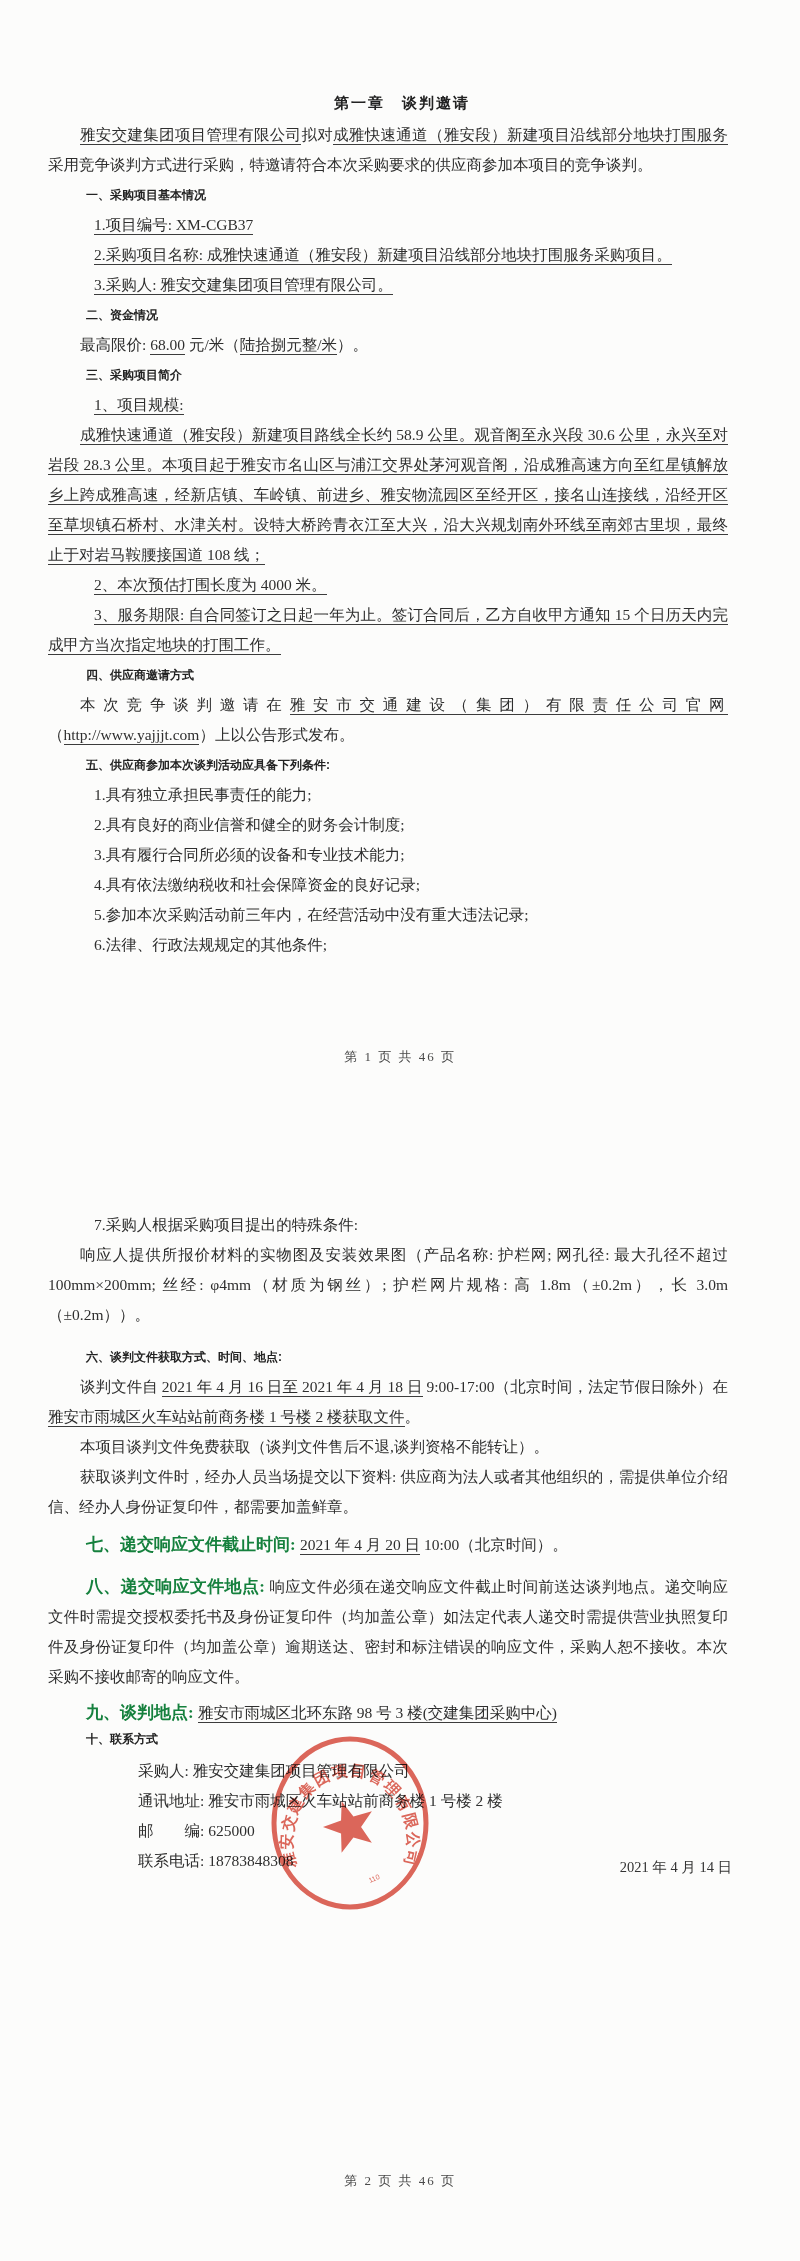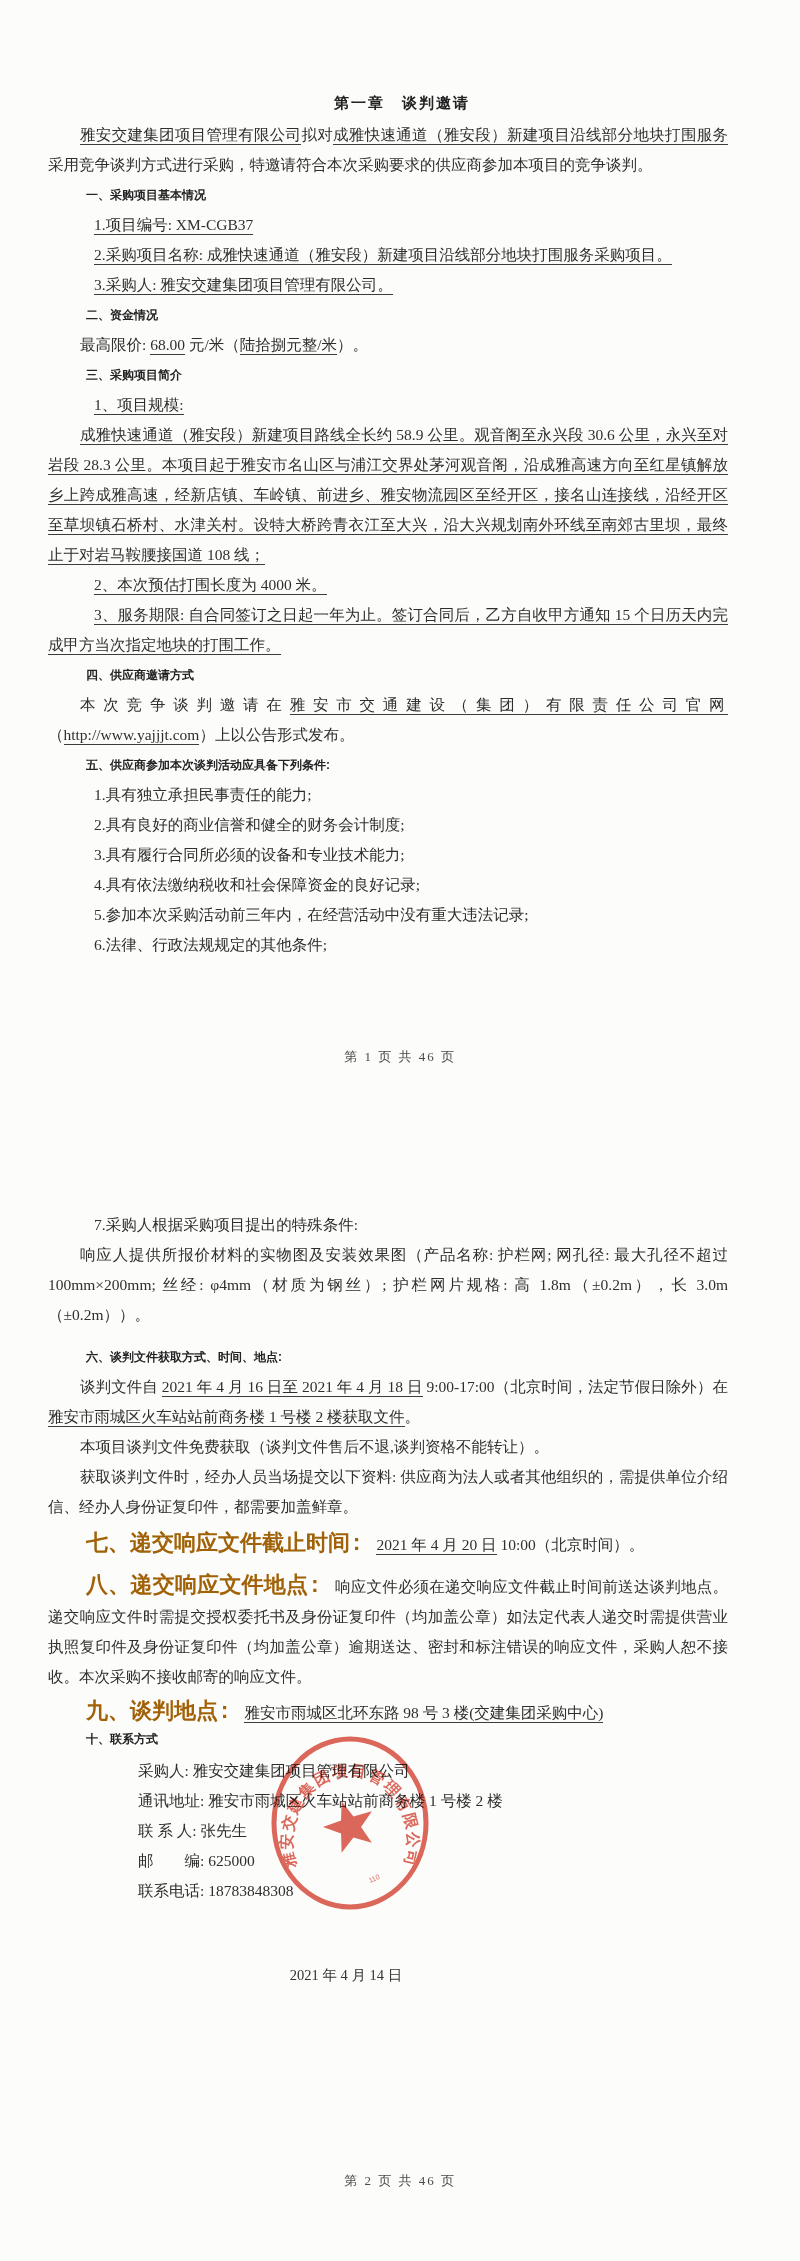--- a/index.html
+++ b/index.html
@@ -5,33 +5,33 @@
   html,body{margin:0;padding:0;background:#fcfcfb;}
   .doc{position:relative;width:800px;height:2261px;background:#fcfcfb;overflow:hidden;
        font-family:"Liberation Serif","DejaVu Serif",serif;color:#2e2e2e;}
   .content{position:absolute;left:48px;width:680px;font-size:15.5px;line-height:30px;text-align:justify;}
   .title{position:absolute;left:62px;top:84px;width:680px;text-align:center;
          font-family:"Liberation Sans","DejaVu Sans",sans-serif;font-weight:bold;
          font-size:15px;color:#222;letter-spacing:2px;}
   p{margin:0;}
   .h{font-family:"Liberation Sans","DejaVu Sans",sans-serif;font-weight:bold;
      font-size:12px;color:#232323;text-indent:38px;}
-  .hrun{font-family:Liberation Mono, monospace;font-weight:bold;
-        font-size:22px;color:#a16207;}
+  .hrun{font-family:Liberation Serif, serif;font-weight:bold;
+        font-size:17px;color:#15803d;}
   .ind{text-indent:32px;}
   .ind2{text-indent:46px;}
   .u{border-bottom:1px solid #3c3c3c;padding-bottom:1px;}
   .sp{letter-spacing:3.5px;}
   .mt12{margin-top:12px;} .mt8{margin-top:12px;} .mt6{margin-top:6px;}
   .mtn4{margin-top:-4px;} .mt2{margin-top:2px;}
   .contact{padding-left:90px;}
   .pagefoot{position:absolute;left:0;width:800px;text-align:center;
             font-size:13px;color:#4a4a4a;letter-spacing:2px;}
-  .datefoot{position:absolute;left:0;top:1966px;width:692px;text-align:center;
-            font-size:14.5px;color:#333;}
+  .datefoot{position:absolute;left:0;top:1858px;width:692px;text-align:right;
+            font-size:14.5px;color:#333;padding-left:40px;}
   .stamp{position:absolute;left:266px;top:1731px;width:168px;height:184px;
          mix-blend-mode:multiply;opacity:.9;}
 </style>
 </head>
 <body>
 
 <div class="doc">
 
   <h1 class="title">第一章　谈判邀请</h1>
 
@@ -78,21 +78,20 @@
     <p class="ind" style="margin-top:8px;text-indent:38px;"><span class="hrun">七、递交响应文件截止时间: </span><span class="u">2021 年 4 月 20 日</span><span> 10:00（北京时间）。</span></p>
 
     <p class="mt8" style="text-indent:38px;"><span class="hrun">八、递交响应文件地点: </span><span>响应文件必须在递交响应文件截止时间前送达谈判地点。递交响应文件时需提交授权委托书及身份证复印件（均加盖公章）如法定代表人递交时需提供营业执照复印件及身份证复印件（均加盖公章）逾期送达、密封和标注错误的响应文件，采购人恕不接收。本次采购不接收邮寄的响应文件。</span></p>
 
     <p class="mt6" style="text-indent:38px;"><span class="hrun">九、谈判地点: </span><span class="u">雅安市雨城区北环东路 98 号 3 楼(交建集团采购中心)</span></p>
 
     <p class="h mtn4">十、联系方式</p>
     <div class="contact mt2">
       <p>采购人: 雅安交建集团项目管理有限公司</p>
       <p>通讯地址: 雅安市雨城区火车站站前商务楼 1 号楼 2 楼</p>
-      <p>联 系 人: 张先生</p>
       <p>邮　　编: 625000</p>
       <p>联系电话: 18783848308</p>
     </div>
   </div>
 
   <svg class="stamp" viewBox="0 0 168 184">
     <g opacity="0.86">
       <ellipse cx="84" cy="92" rx="76" ry="84" fill="none" stroke="#d43a2a" stroke-width="5"></ellipse>
       <path id="sealArc" d="M 32 140 A 58 66 0 1 1 136 140" fill="none"></path>
       <text fill="#d43a2a" font-size="15.5" font-weight="bold" letter-spacing="2" font-family="Liberation Sans, sans-serif">

